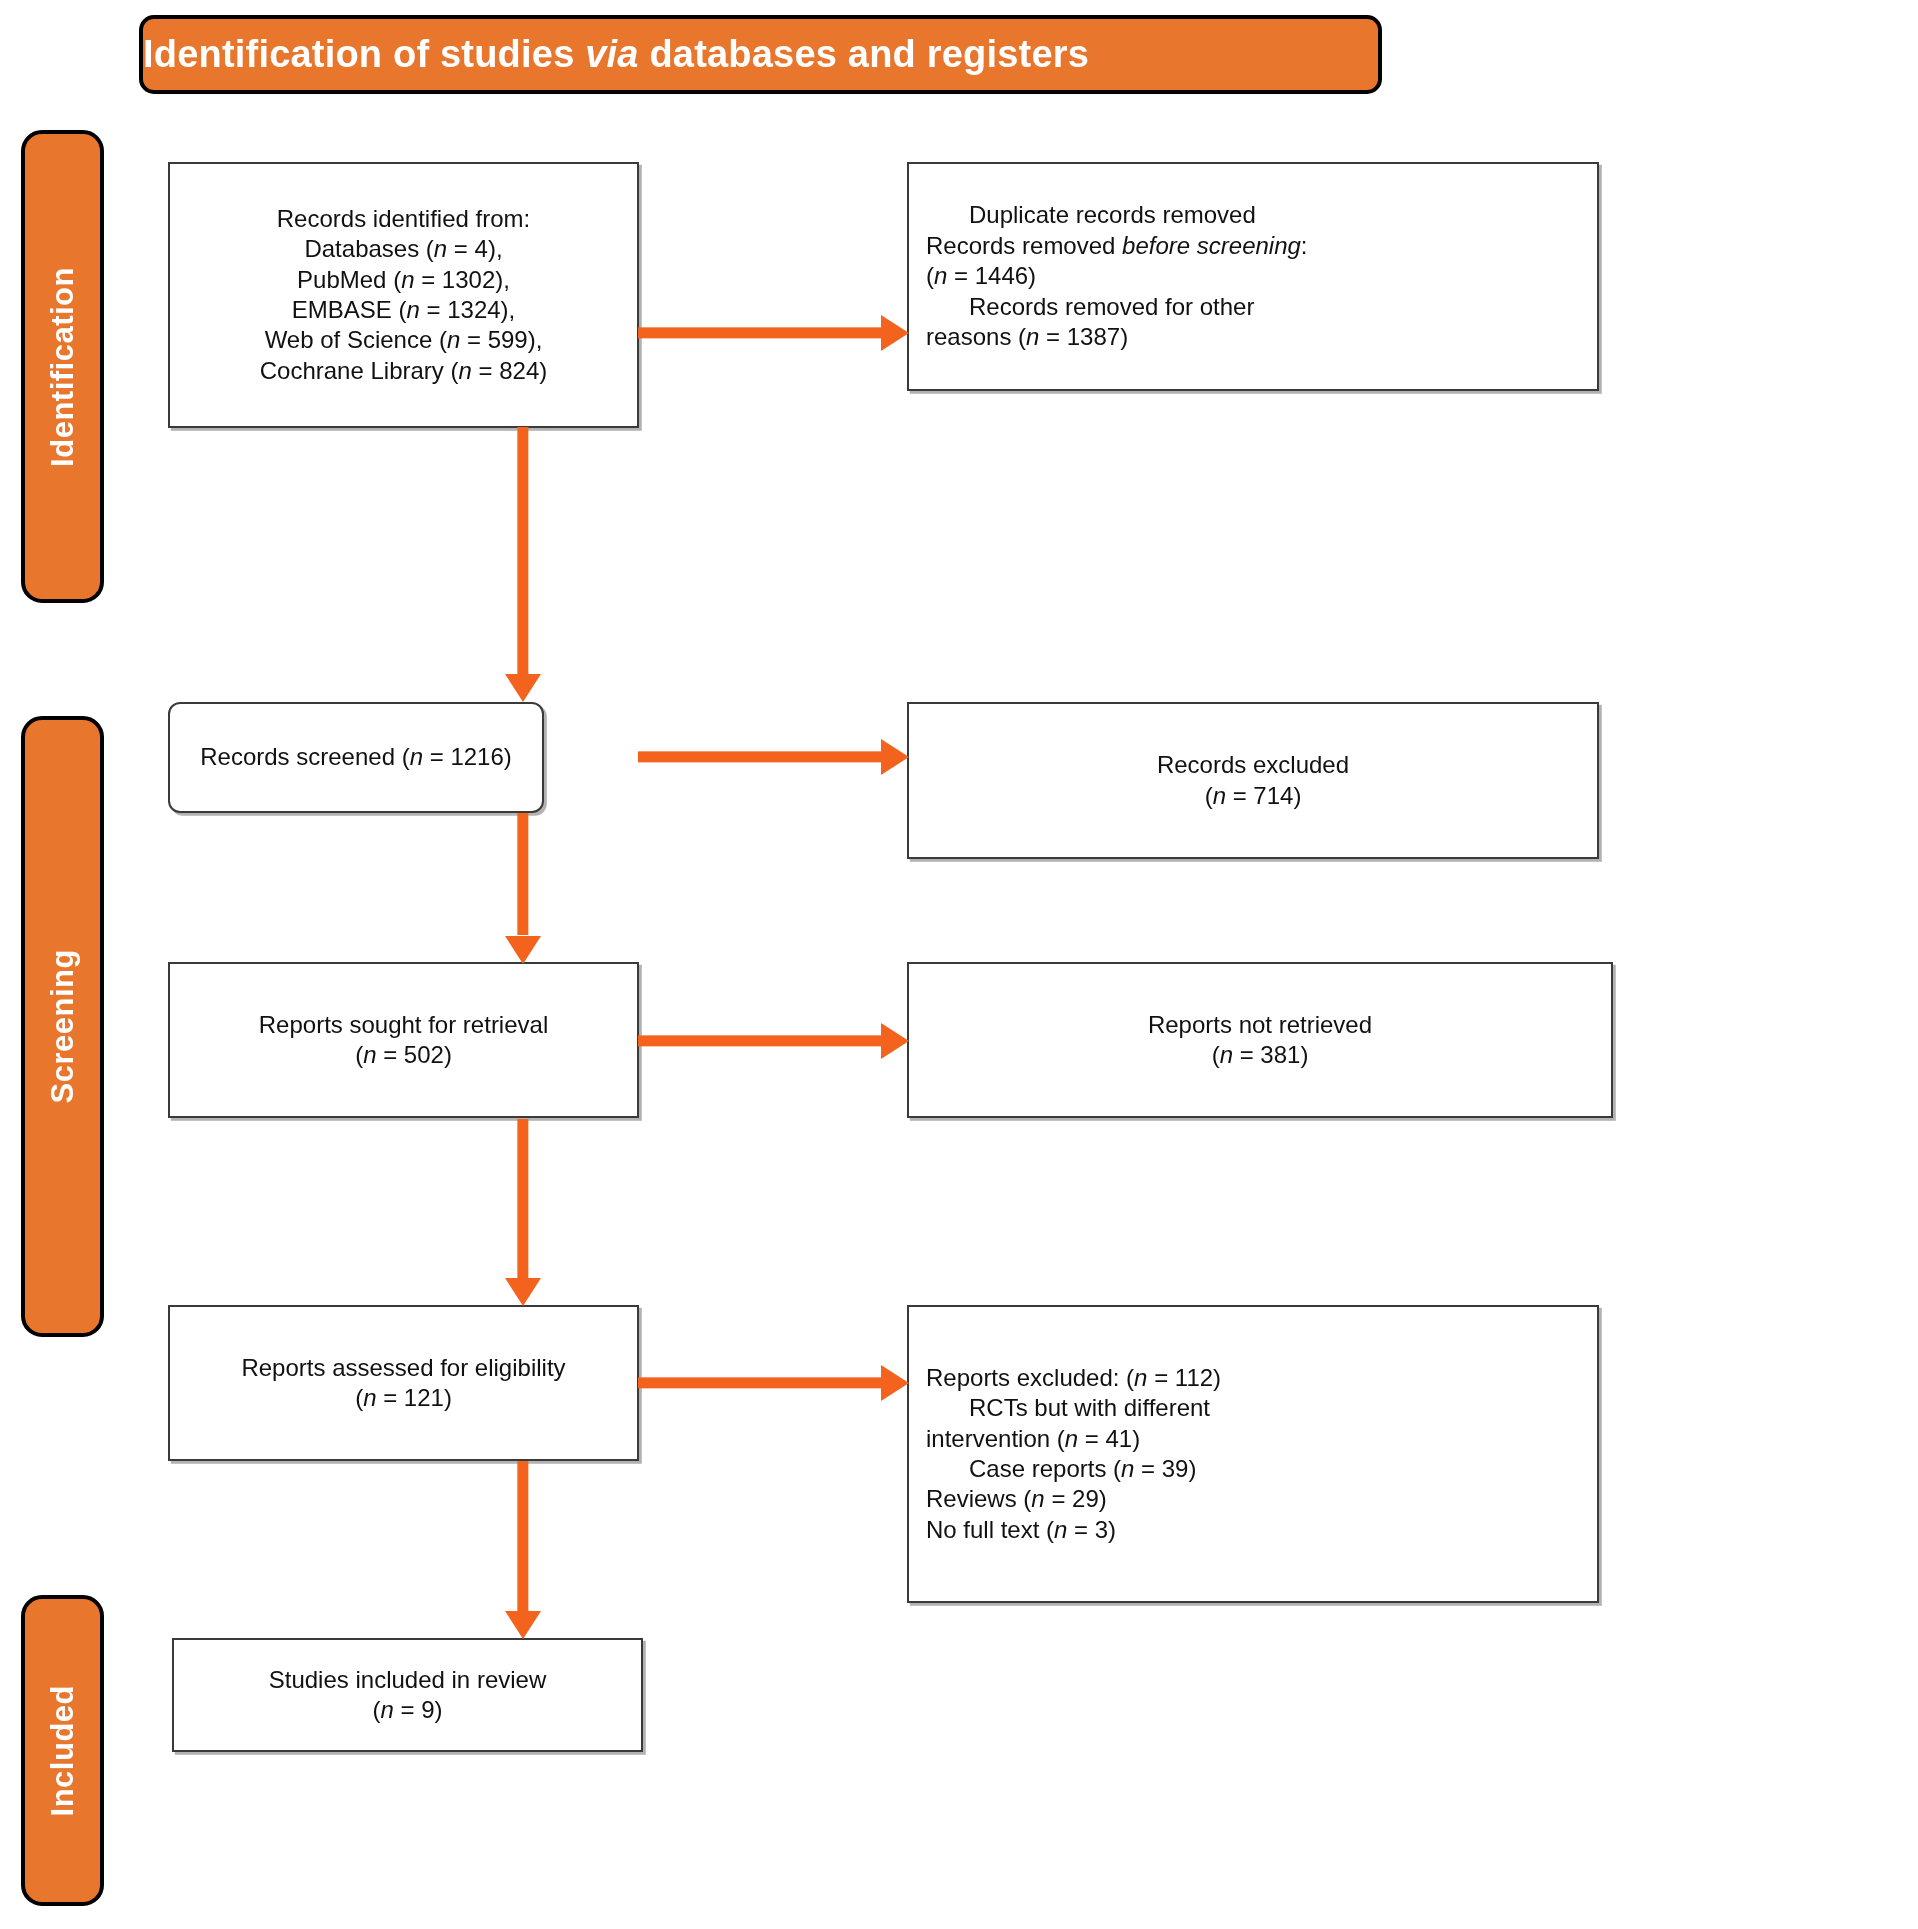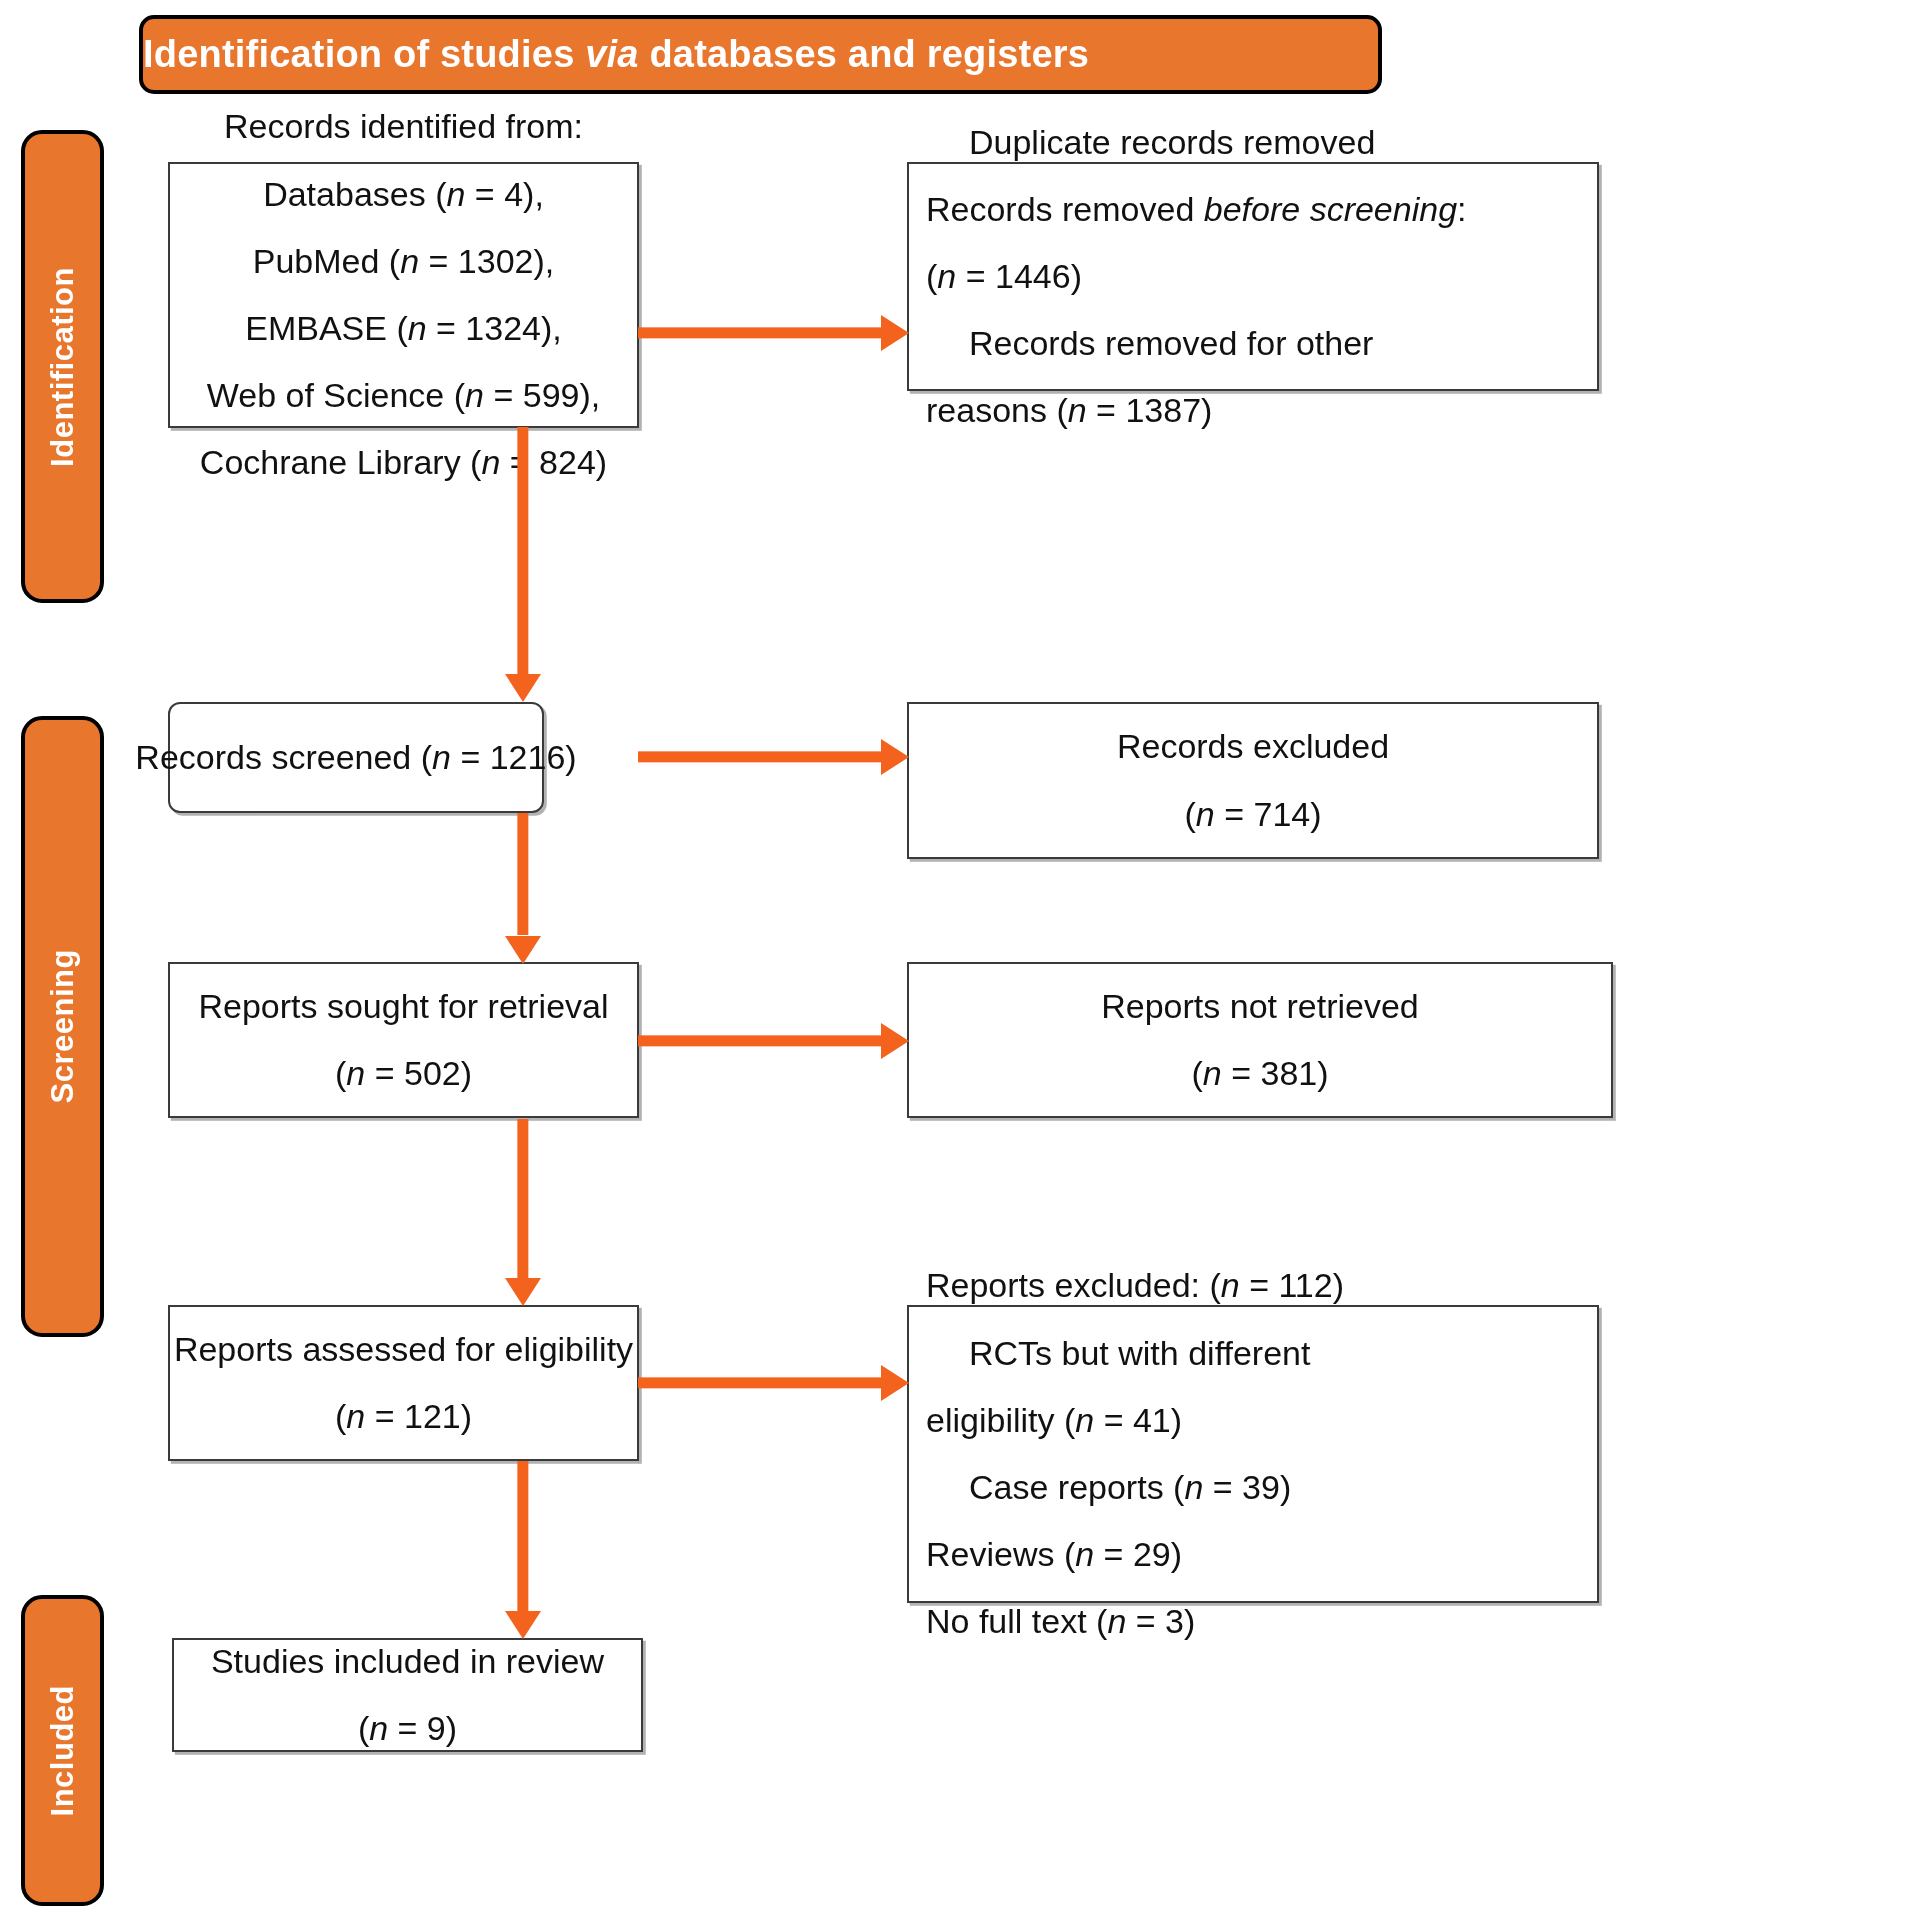--- a/index.html
+++ b/index.html
@@ -79,22 +79,22 @@
     border: 2.8px solid #3a3a3a;
     box-sizing: border-box;
     box-shadow: 2.8px 2.8px 0 rgba(0,0,0,0.30);
     display: flex;
     flex-direction: column;
     align-items: center;
     justify-content: center;
     padding: 9.4px 17px;
   }
   .box p {
-    margin: 12px;
-    font-size: 34px;
+    margin: 0;
+    font-size: 24px;
     line-height: 1.27;
     color: #111111;
     text-align: center;
     white-space: nowrap;
   }
   .box.left-align p {
     text-align: left;
     width: 100%;
     white-space: normal;
   }
@@ -221,21 +221,21 @@
   </div>
 
   <div class="box" id="box-eligibility">
     <p>Reports assessed for eligibility</p>
     <p><span>(</span><span class="ital">n</span><span> = 121)</span></p>
   </div>
 
   <div class="box left-align" id="box-reportsexcluded">
     <p><span>Reports excluded: (</span><span class="ital">n</span><span> = 112)</span></p>
     <p><span class="indent">RCTs but with different</span></p>
-    <p><span>eligibility (</span><span class="ital">n</span><span> = 41)</span></p>
+    <p><span>intervention (</span><span class="ital">n</span><span> = 41)</span></p>
     <p><span class="indent"><span>Case reports (</span><span class="ital">n</span><span> = 39)</span></span></p>
     <p><span>Reviews (</span><span class="ital">n</span><span> = 29)</span></p>
     <p><span>No full text (</span><span class="ital">n</span><span> = 3)</span></p>
   </div>
 
   <div class="box" id="box-included">
     <p>Studies included in review</p>
     <p><span>(</span><span class="ital">n</span><span> = 9)</span></p>
   </div>
 

